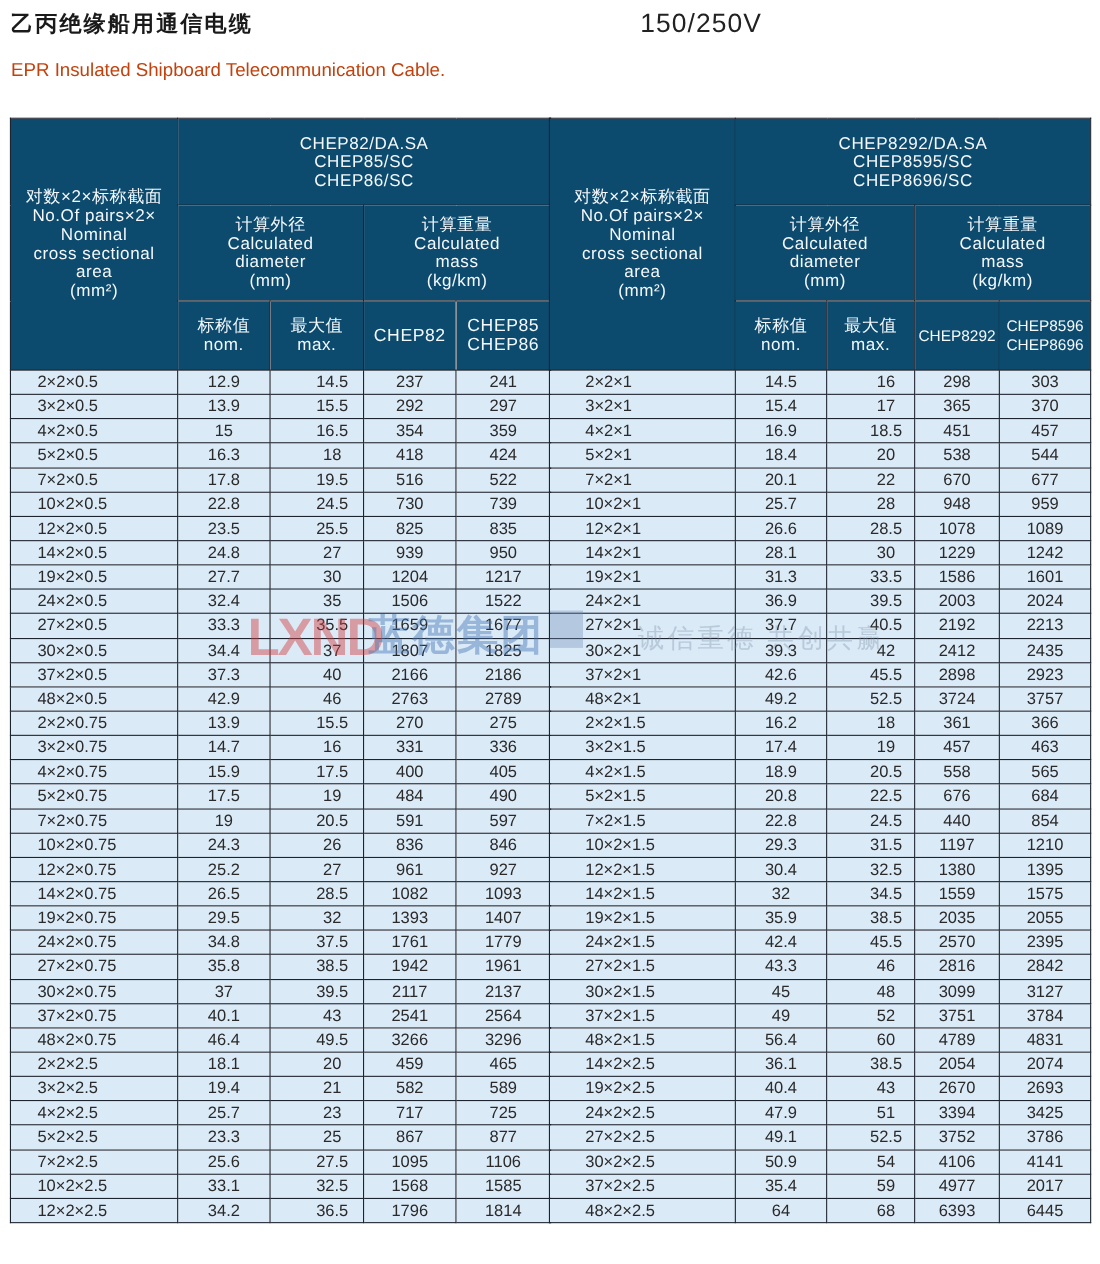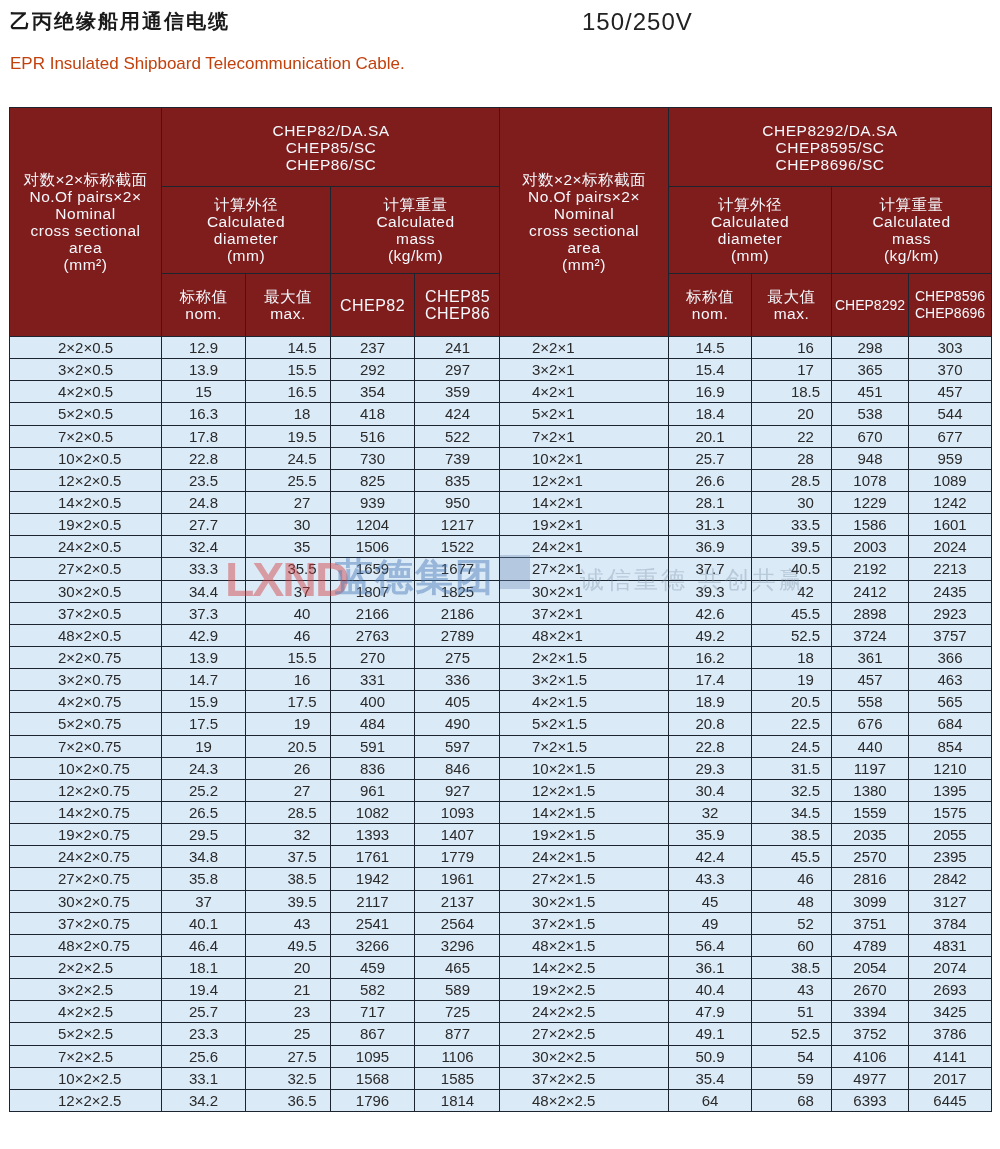--- a/index.html
+++ b/index.html
@@ -4,30 +4,30 @@
 <style>
   html, body { margin:0; padding:0; background:#ffffff; }
   body { width:1000px; height:1149px; position:relative; overflow:hidden; font-family:"Liberation Sans", "DejaVu Sans", sans-serif; color:#222; }
   .title-cn { position:absolute; left:10px; top:8px; font-family:"DejaVu Sans", sans-serif; font-weight:bold; font-size:20px; letter-spacing:2px; color:#1a1a1a; }
   .voltage { position:absolute; left:582px; top:8px; font-size:24px; color:#222; letter-spacing:1px; }
   .title-en { position:absolute; left:10px; top:54px; font-size:17px; color:#c2410c; }
   table.spec { position:absolute; top:107px; border-collapse:collapse; table-layout:fixed; }
   table.spec.left { left:9px; width:491px; }
   table.spec.right { left:499px; width:492px; }
   table.spec th, table.spec td { border:1.5px solid #1c2430; text-align:center; padding:0; overflow:hidden; white-space:nowrap; }
-  table.spec th { background:#7f1d1d; color:#f4f8fc; font-weight:normal; font-size:15.5px; line-height:17px; letter-spacing:0.5px; }
+  table.spec th { background:#0c4a6e; color:#f4f8fc; font-weight:normal; font-size:15.5px; line-height:17px; letter-spacing:0.5px; }
   th.h-area { font-size:15px; line-height:22px; }
   th.h-model { font-size:16.5px; line-height:23px; height:78px; letter-spacing:1px; }
   th.h-group { font-size:16.5px; line-height:19px; height:86px; }
   th.h-sub { height:62px; font-size:14px; line-height:18px; }
   th.h-sub.big { font-size:16px; }
   th.h-sub.narrow { font-size:14px; letter-spacing:0; }
   table.spec td { background:#dbeaf7; font-size:15px; height:21.15px; line-height:21px; color:#2a2a2a; }
   table.spec td.area { text-align:left; }
-  table.left td.area { padding-left:48px; }
+  table.left td.area { padding-left:24px; }
   table.right td.area { padding-left:32px; }
   td.num-left { text-align:left; padding-left:28px !important; }
   .watermark { position:absolute; left:225px; top:552px; font-size:48px; font-weight:bold; color:rgba(210,60,60,0.45); letter-spacing:-2px; pointer-events:none; }
   .watermark-cn { position:absolute; left:335px; top:552px; font-size:38px; font-weight:bold; color:rgba(70,120,180,0.45); letter-spacing:2px; pointer-events:none; }
   .watermark-slogan { position:absolute; left:580px; top:564px; font-size:24px; color:rgba(120,140,160,0.35); letter-spacing:3px; pointer-events:none; }
   .watermark-box { position:absolute; left:500px; top:555px; width:30px; height:34px; background:rgba(110,140,180,0.35); pointer-events:none; }
 </style>
 </head>
 <body>
 

